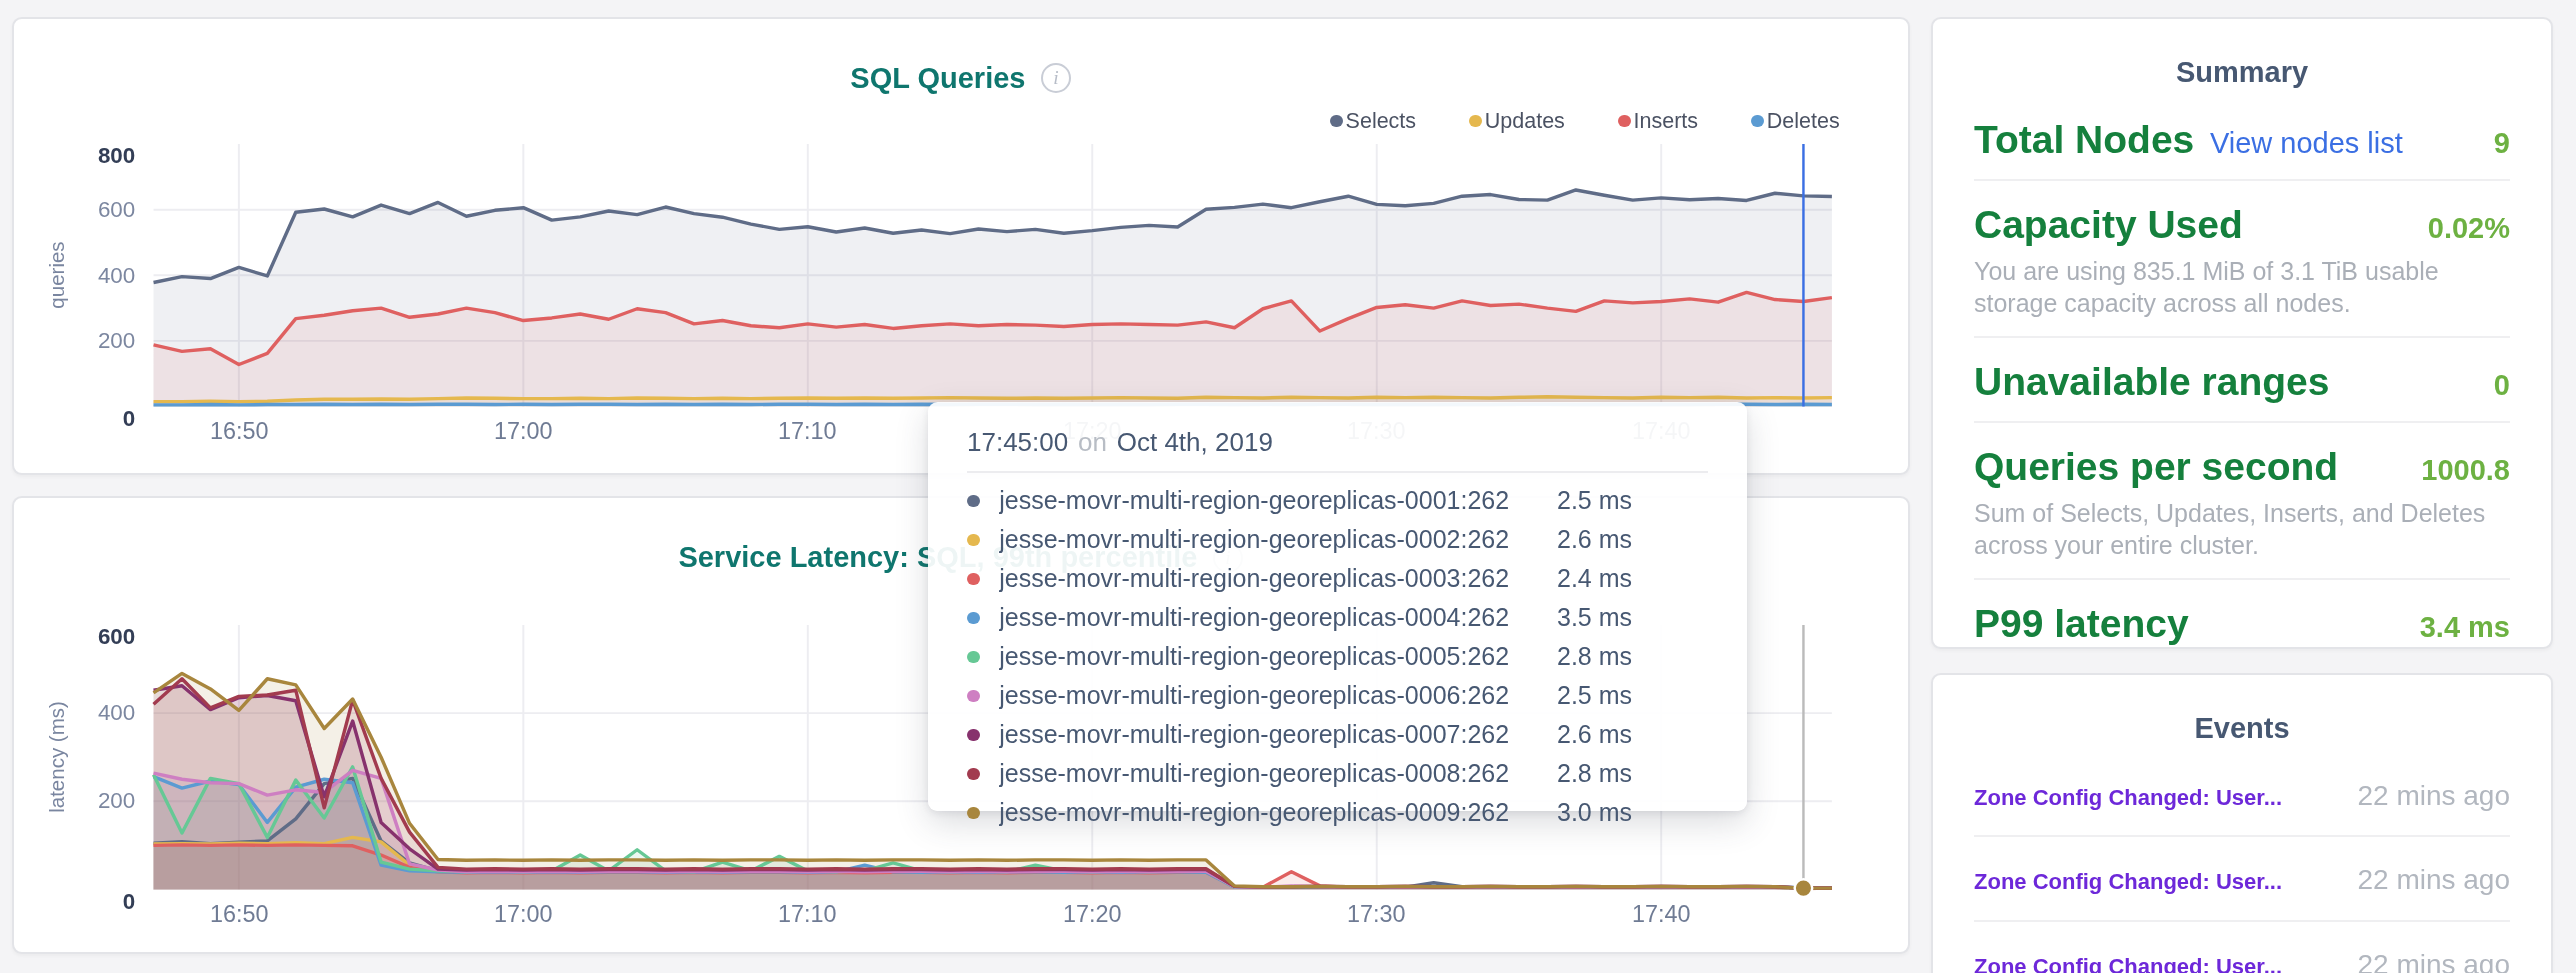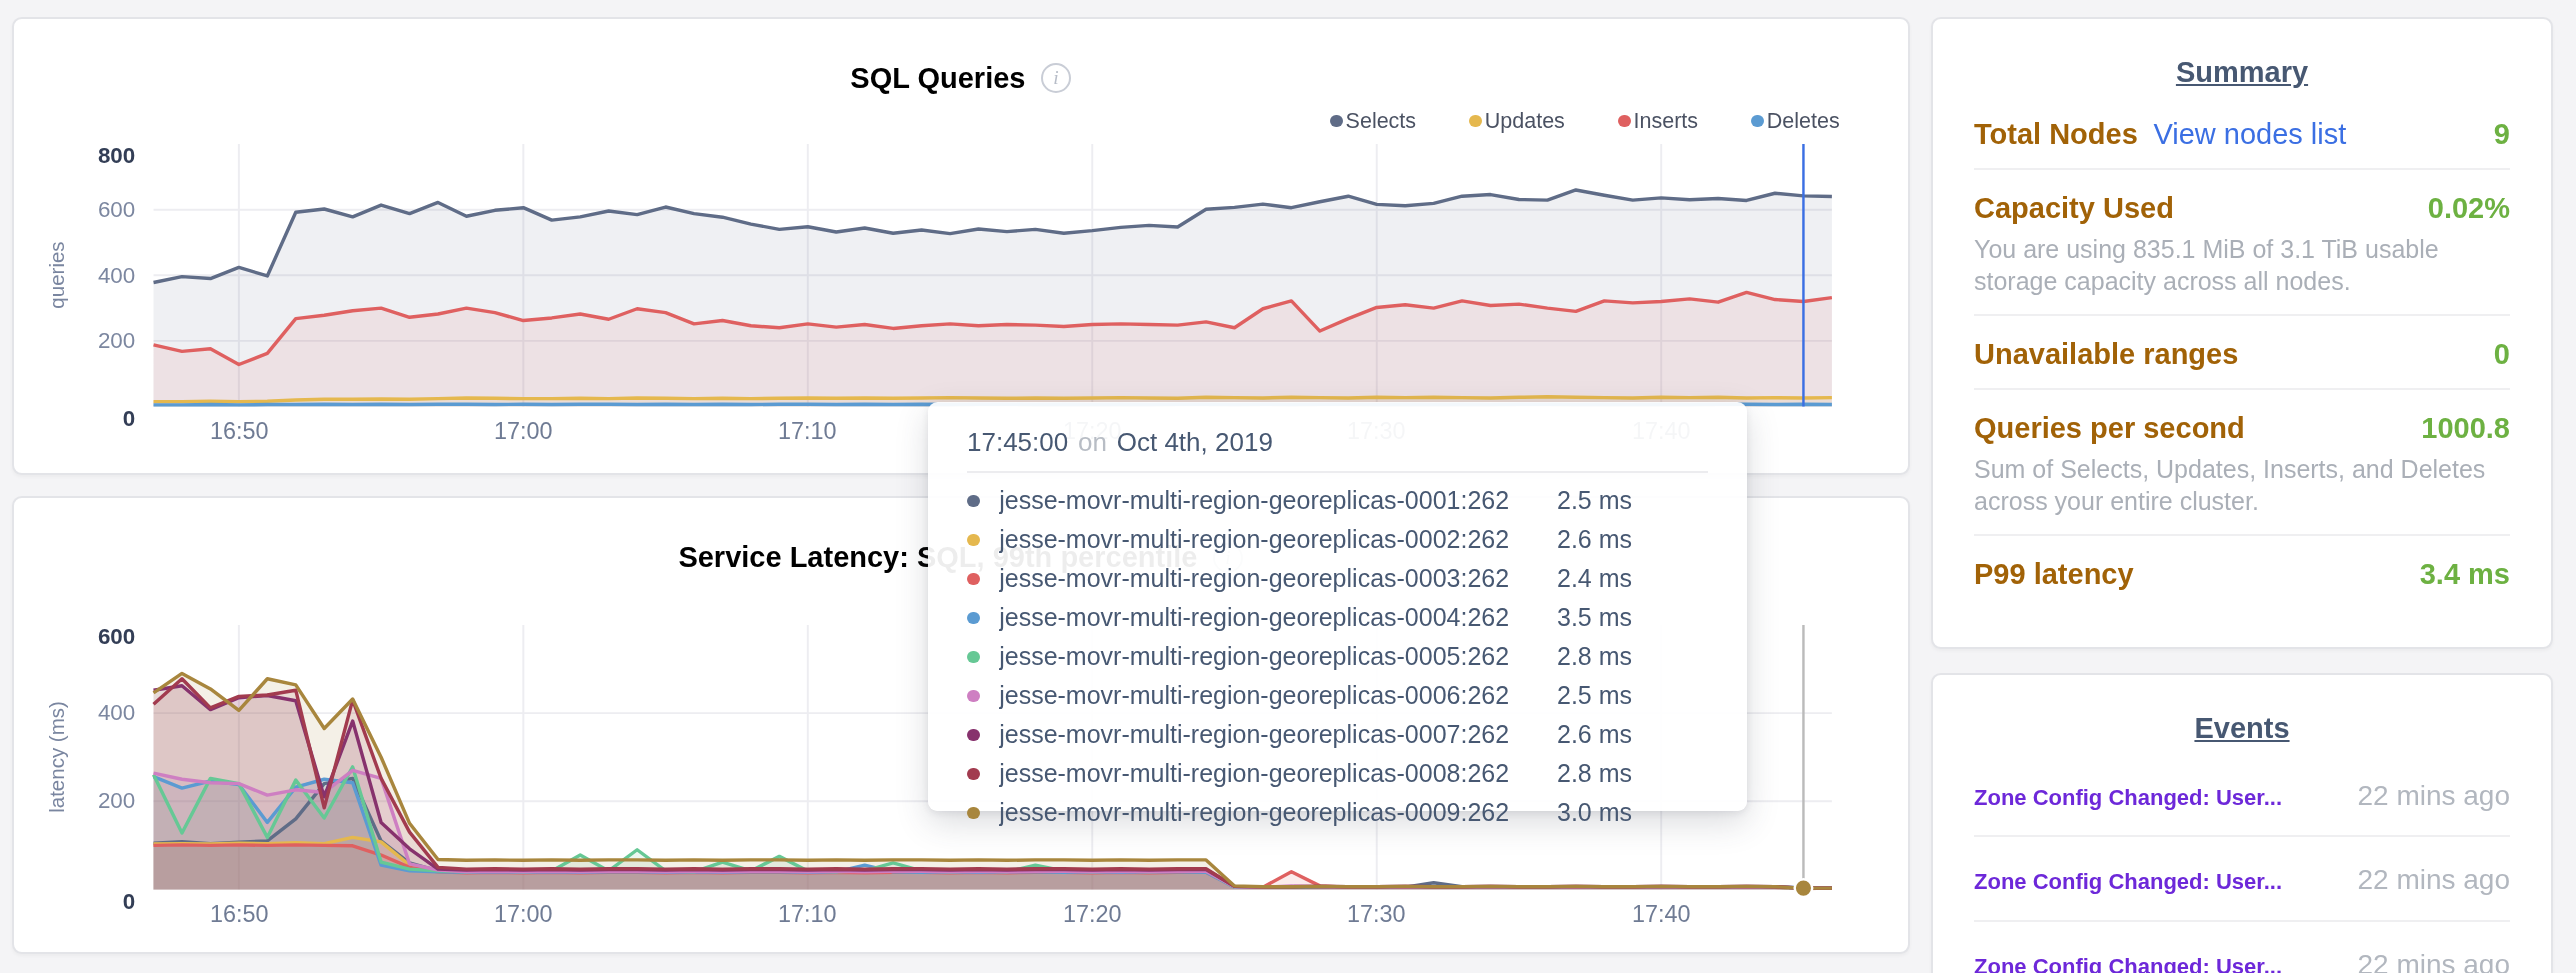--- a/index.html
+++ b/index.html
@@ -7,21 +7,21 @@
         font-family:"Liberation Sans",sans-serif;color:#475872;}
   .card{position:absolute;background:#fff;border:2px solid #E3E4E8;border-radius:9.8px;
         box-shadow:0 2px 3.9px rgba(0,0,0,0.04);box-sizing:border-box;}
   #card-sql{left:11.7px;top:16.6px;width:1898px;height:458px;}
   #card-latency{left:11.7px;top:496px;width:1898px;height:458px;}
   #card-summary{left:1931px;top:16.6px;width:622px;height:632px;}
   #card-events{left:1931px;top:673px;width:622px;height:371px;}
 
   .chart-head{position:absolute;top:43px;left:0;right:0;display:flex;justify-content:center;
               align-items:center;gap:15.6px;}
-  .chart-title{font-size:29px;font-weight:bold;color:#000000;}
+  .chart-title{font-size:29px;font-weight:bold;color:#0f766e;}
   .info-icon{width:30px;height:30px;border:2.4px solid #C9CDD6;border-radius:50%;color:#B7BDC8;
              font-size:19.5px;font-family:"Liberation Serif",serif;font-style:italic;
              display:flex;align-items:center;justify-content:center;box-sizing:border-box;}
   .legend{position:absolute;top:90px;right:68px;display:flex;gap:53px;align-items:center;}
   .litem{display:flex;align-items:center;gap:3px;}
   .ldot{width:12.7px;height:12.7px;border-radius:50%;}
   .llabel{font-size:21.5px;color:#4B5263;}
 
   .chart-svg{position:absolute;left:0;top:0;}
   .ytick{position:absolute;width:107px;text-align:right;font-size:22.4px;color:#7C87A0;
@@ -36,26 +36,26 @@
            box-shadow:0 11.7px 33px rgba(55,60,80,0.18),0 2px 7.8px rgba(55,60,80,0.10);}
   .thead{margin:0 39px;padding:25px 0 12.7px;border-bottom:2px solid #ECECEF;
          display:flex;gap:9.8px;align-items:baseline;font-size:26px;color:#475872;}
   .thead .on{color:#B8BDC5;}
   #tooltip-rows{padding:8.8px 39px 0;}
   .trow{display:flex;align-items:center;height:39px;font-size:25px;color:#475872;}
   .tdot{width:12.7px;height:12.7px;border-radius:50%;margin-right:19.5px;flex:none;}
   .tname{flex:1;white-space:nowrap;overflow:hidden;}
   .tval{width:151px;font-weight:500;padding-left:48px;}
 
-  .side-title{text-align:center;font-size:29px;font-weight:bold;color:#475872;margin:37px 0 7.8px;text-decoration:underline;}
+  .side-title{text-align:center;font-size:29px;font-weight:bold;color:#475872;margin:37px 0 7.8px;}
   .side-body{padding:0 41px;}
   .srow{padding:21.5px 0 17.6px;border-bottom:2px solid #EFEFF1;}
   .srow:last-child{border-bottom:none;padding-bottom:0;}
   .srow-top{display:flex;align-items:baseline;}
-  .slabel{font-size:29px;font-weight:600;color:#a16207;}
+  .slabel{font-size:39px;font-weight:600;color:#15803d;}
   .slink{font-size:29px;color:#3B6FE3;margin-left:15.6px;text-decoration:none;cursor:pointer;}
   .sval{margin-left:auto;font-size:29px;font-weight:600;color:#6DB142;}
   .ssub{margin-top:7.8px;font-size:25px;line-height:32px;color:#AAAFB7;}
 
   .erow{display:flex;align-items:baseline;justify-content:space-between;
         padding:27px 0 23.4px;border-bottom:2px solid #EFEFF1;}
   .erow:last-child{border-bottom:none;}
   .etitle{font-size:22px;font-weight:600;color:#6d28d9;white-space:nowrap;}
   .etime{font-size:28px;color:#B2B7BF;margin-left:19.5px;flex:none;}
 </style>

